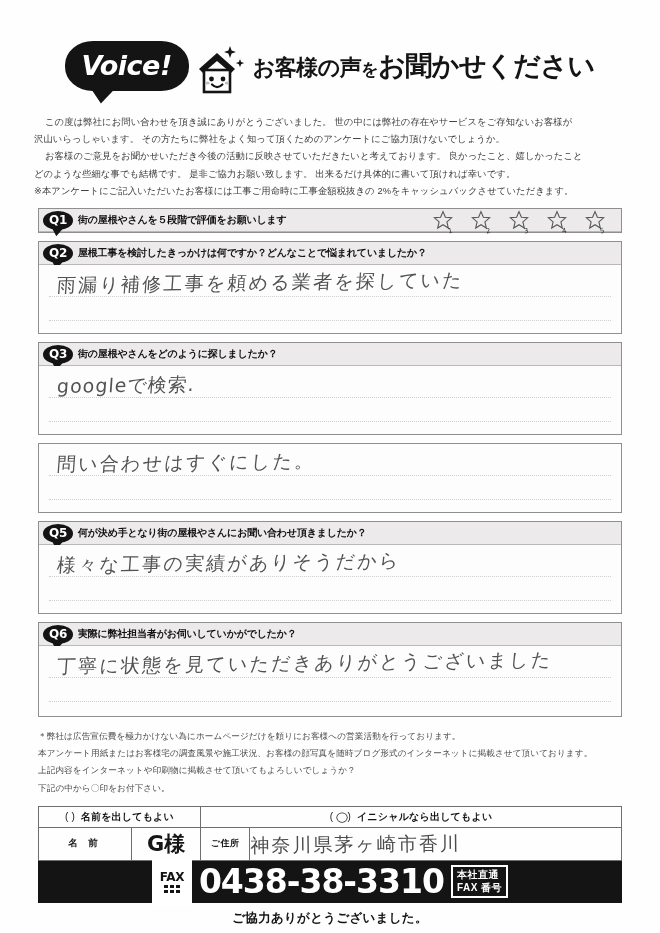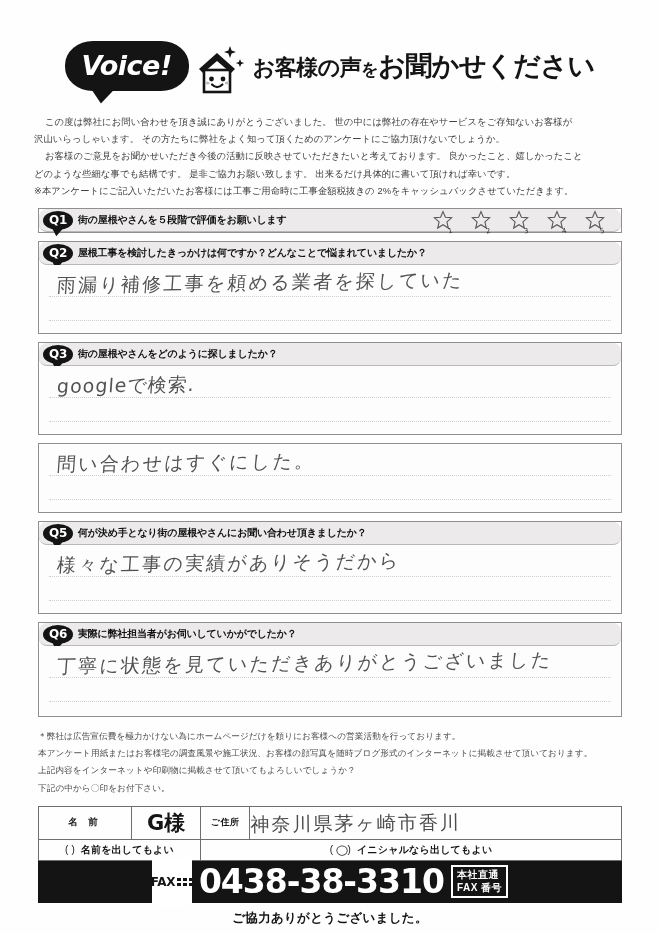--- a/index.html
+++ b/index.html
@@ -109,21 +109,20 @@
     box-sizing: border-box;
   }
   .q-head {
     display: flex;
     align-items: center;
     background: #eceaea;
     border-bottom: 1px solid #b9b9b9;
     height: 22px;
     padding: 0 6px 0 4px;
     position: relative;
-    border-radius: 8px;
   }
   .q-badge {
     position: relative;
     flex: 0 0 auto;
     width: 30px;
     height: 19px;
     background: #141414;
     border-radius: 50% / 50%;
     color: #ffffff;
     font-family: "DejaVu Sans", sans-serif;
@@ -302,21 +301,21 @@
     justify-content: center;
     gap: 7px;
     position: relative;
   }
   .fax-badge {
     background: #ffffff;
     border-radius: 3px;
     width: 40px;
     height: 48px;
     display: flex;
-    flex-direction: row;
+    flex-direction: column;
     align-items: center;
     justify-content: center;
     gap: 2px;
     flex: 0 0 auto;
   }
   .fax-badge .fw {
     font-family: "DejaVu Sans", sans-serif;
     font-weight: bold;
     font-size: 12px;
     line-height: 1;
@@ -510,34 +509,34 @@
   <div class="notes">
     <p>＊弊社は広告宣伝費を極力かけない為にホームページだけを頼りにお客様への営業活動を行っております。</p>
     <p>本アンケート用紙またはお客様宅の調査風景や施工状況、お客様の顔写真を随時ブログ形式のインターネットに掲載させて頂いております。</p>
     <p>上記内容をインターネットや印刷物に掲載させて頂いてもよろしいでしょうか？</p>
     <p>下記の中から〇印をお付下さい。</p>
   </div>
 
   <table class="consent-table">
     <tbody>
         <tr>
-      <td class="label-cell">名 前</td>
-      <td class="name-cell">G様</td>
-      <td class="addr-label-cell">ご住所</td>
-      <td class="addr-cell">神奈川県茅ヶ崎市香川</td>
-    </tr>
-    <tr>
       <td colspan="2" class="consent-cell">
         <span class="paren">(</span><span class="mark-o"></span><span class="paren">)</span>
         <span>名前を出してもよい</span>
       </td>
       <td colspan="2" class="consent-cell">
         <span class="paren">(</span><span class="mark-o">○</span><span class="paren">)</span>
         <span>イニシャルなら出してもよい</span>
       </td>
+    </tr>
+    <tr>
+      <td class="label-cell">名 前</td>
+      <td class="name-cell">G様</td>
+      <td class="addr-label-cell">ご住所</td>
+      <td class="addr-cell">神奈川県茅ヶ崎市香川</td>
     </tr>
   </tbody>
     </table>
 
   <div class="fax-bar">
     <div class="fax-badge">
       <span class="fw">FAX</span>
       <span class="dots">
           <i></i>
           <i></i>

